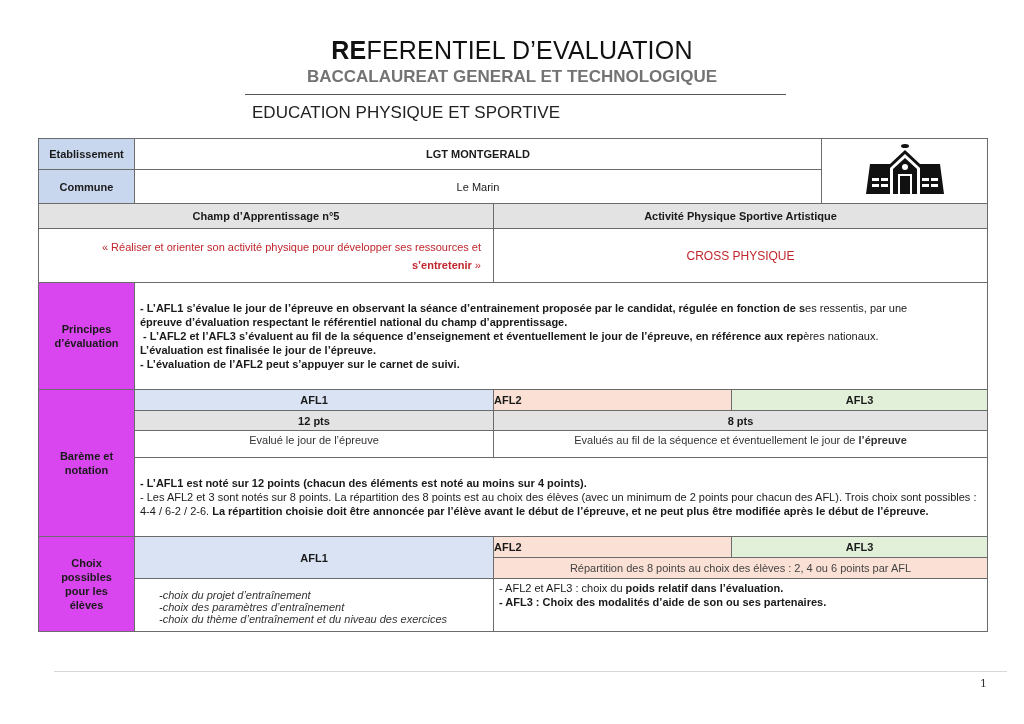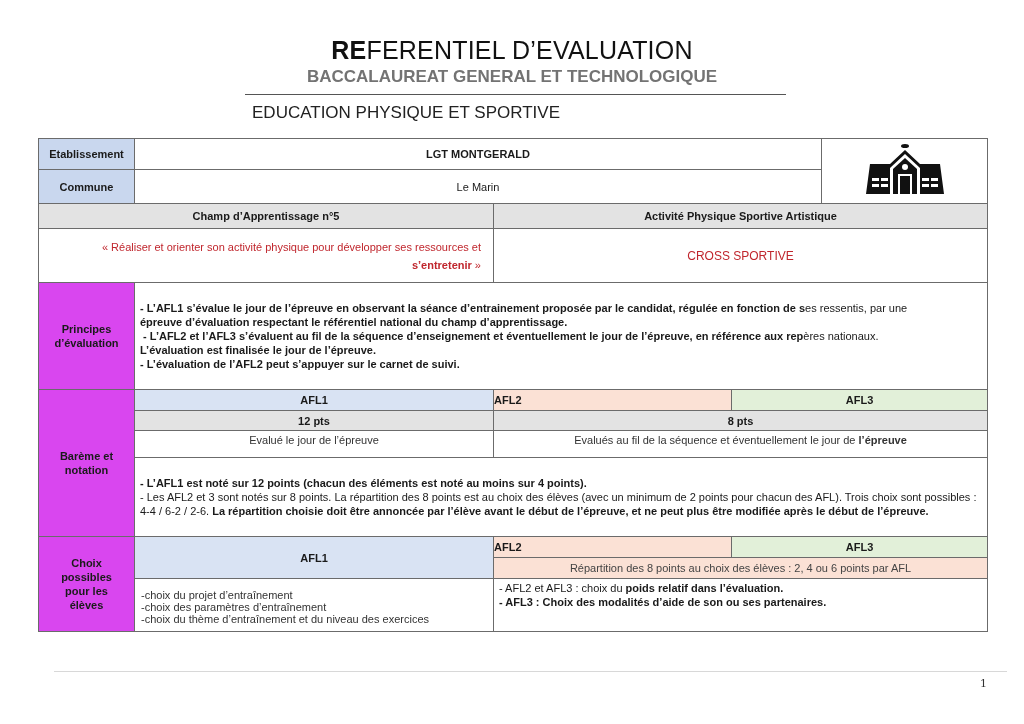--- a/index.html
+++ b/index.html
@@ -18,21 +18,21 @@
   .lbl-blue { background: #c9d7ee; font-weight: bold; text-align: center; font-size: 11px; }
   .lbl-grey { background: #d946ef; font-weight: bold; text-align: center; font-size: 12px; line-height: 14px; }
   .hdr-grey { background: #e3e3e3; font-weight: bold; text-align: center; font-size: 11px; }
   .c-afl1 { background: #d9e3f3; font-weight: bold; text-align: center; font-size: 11px; }
   .c-afl2 { background: #fbe1d5; font-weight: bold; font-size: 11px; }
   .c-afl3 { background: #e2f0d9; font-weight: bold; text-align: center; font-size: 11px; }
   .c-pts { background: #e3e3e3; font-weight: bold; text-align: center; font-size: 12px; }
   .c-small { text-align: center; font-size: 8px; vertical-align: top !important; padding-top: 3px !important; color: #333; }
   .red { color: #c0262d; }
   .txt { padding: 18px 5px !important; font-size: 11px; line-height: 14px; text-align: left; }
-  .txt-sm { padding: 4px 6px !important; font-size: 10px; line-height: 12px; color: #333; }
+  .txt-sm { padding: 4px 24px !important; font-size: 10px; line-height: 12px; color: #333; font-style: italic; }
   .repart { background: #fbe1d5; text-align: center; font-size: 8.5px; color: #444; }
   .bold { font-weight: bold; }
   .etab-name { text-align: center; font-weight: bold; font-size: 17px; }
   .commune-name { text-align: center; font-size: 17px; }
   .icon-cell { text-align: center; }
 
   .footer-rule { position: absolute; left: 54px; width: 953px; top: 671px; height: 1px; background: #d8d8d8; }
   .page-num { position: absolute; left: 980px; top: 677px; font-size: 11px; font-family: "DejaVu Serif", serif; color: #333; }
 </style>
 </head>
@@ -82,21 +82,21 @@
     <td class="commune-name" colspan="3">Le Marin</td>
   </tr>
 
   <tr style="height:25px">
     <td class="hdr-grey" colspan="2">Champ d’Apprentissage n°5</td>
     <td class="hdr-grey" colspan="3">Activité Physique Sportive Artistique</td>
   </tr>
 
   <tr style="height:54px">
     <td colspan="2" class="red" style="text-align:right; font-size:11px; line-height:18px; padding:0 12px;margin-left:16px;"><span>« Réaliser et orienter son activité physique pour développer ses ressources et </span><b>s’entretenir</b><span> »</span></td>
-    <td colspan="3" class="red" style="text-align:center; font-size:12px;">CROSS SPORTIVE</td>
+    <td colspan="3" class="red" style="text-align:center; font-size:12px;">CROSS PHYSIQUE</td>
   </tr>
 
   <tr style="height:76px">
     <td class="lbl-grey"><span>Principes</span><br><span>d’évaluation</span></td>
     <td colspan="4" class="txt">
       <div><b>- L’AFL1 s’évalue le jour de l’épreuve en observant la séance d’entrainement proposée par le candidat, régulée en fonction de s</b><span>es ressentis, par une</span></div>
       <div><b>épreuve d’évaluation respectant le référentiel national du champ d’apprentissage.</b></div>
       <div><b style="white-space:pre"> - L’AFL2 et l’AFL3 s’évaluent au fil de la séquence d’enseignement et éventuellement le jour de l’épreuve, en référence aux rep</b><span>ères nationaux.</span></div>
       <div><b>L’évaluation est finalisée le jour de l’épreuve.</b></div>
       <div><b>- L’évaluation de l’AFL2 peut s’appuyer sur le carnet de suivi.</b></div>

